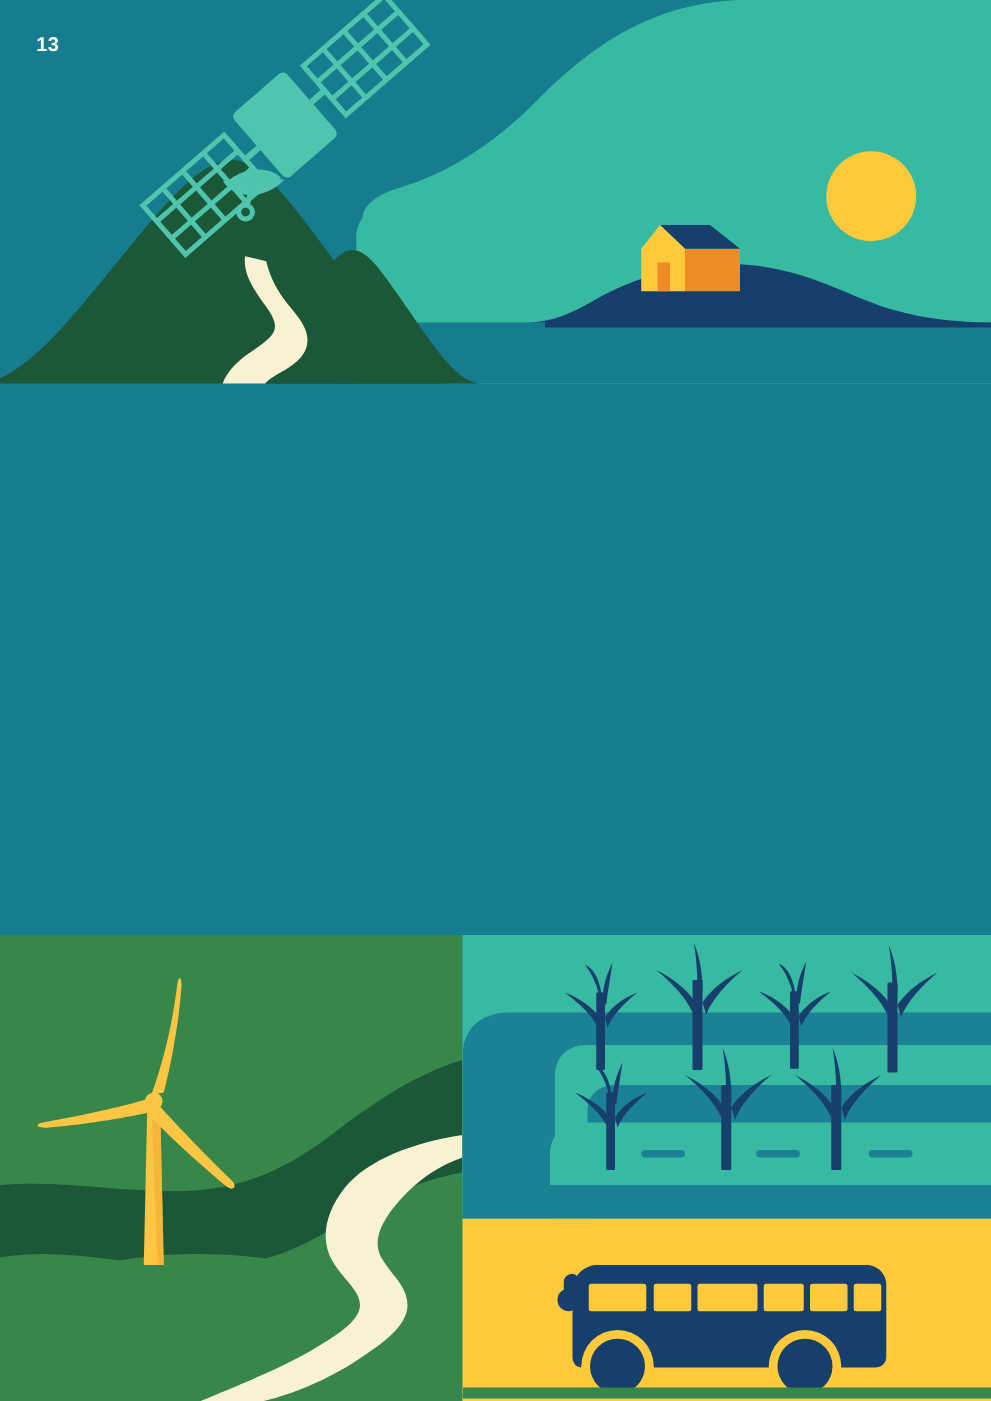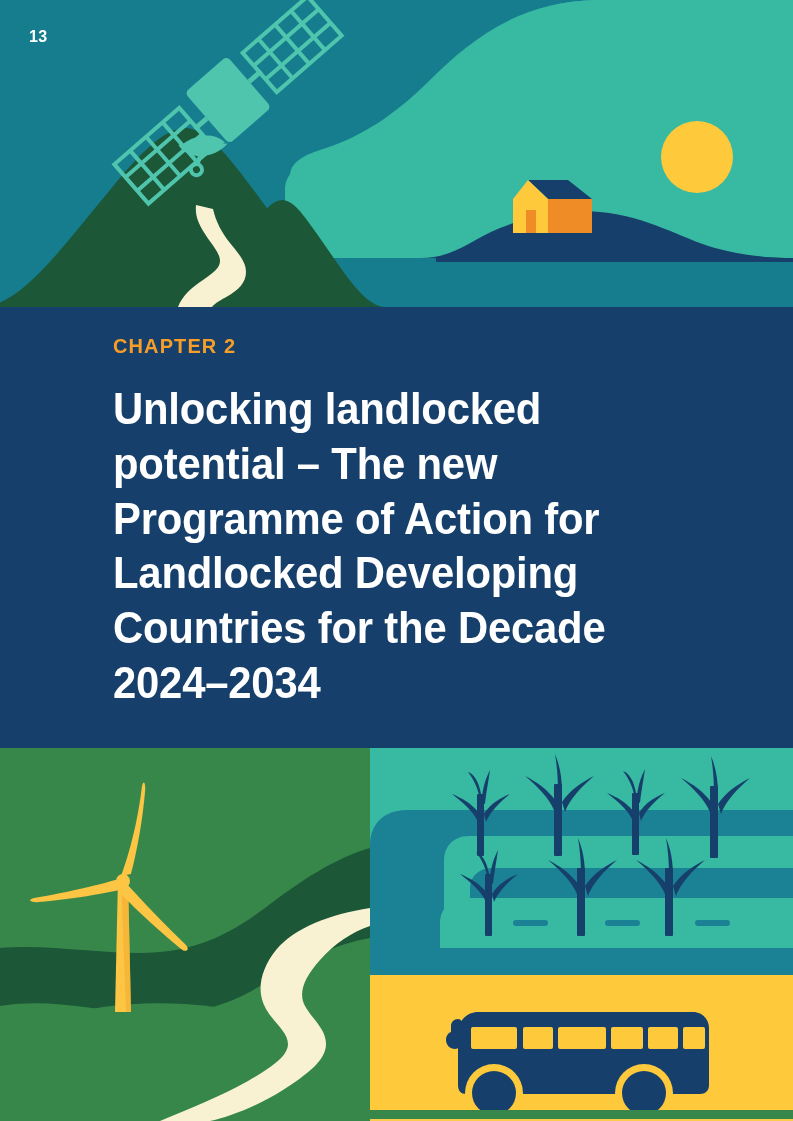--- a/index.html
+++ b/index.html
@@ -154,26 +154,20 @@
           <path d="M-44,-16 A30,24 0 0 0 2,2 L-44,-16 Z" fill="#4FC5AD"></path>
           <line x1="-22" y1="-6" x2="-34" y2="10" stroke="#4FC5AD" stroke-width="4"></line>
           <circle cx="-37" cy="14" r="5.5" fill="none" stroke="#4FC5AD" stroke-width="4"></circle>
         </g>
       </g>
     </svg>
 
     <div id="page-number">13</div>
   </div>
 
-  <div id="title-band">
-    <div id="title-inner">
-      <div id="chapter-eyebrow">CHAPTER 2</div>
-      <h1 id="chapter-title">Unlocking landlocked potential – The new Programme of Action for Landlocked Developing Countries for the Decade 2024–2034</h1>
-    </div>
-  </div>
 
   <div id="bottom">
 
     <div id="band-left">
       <svg width="370" height="373" viewBox="0 0 370 373" xmlns="http://www.w3.org/2000/svg">
         <rect x="0" y="0" width="370" height="373" fill="#37874A"></rect>
 
         <path d="M0,200 C50,196 90,205 140,205 C190,205 225,190 265,160
                  C300,133 335,110 370,100 L370,190 C335,196 300,213 265,235
                  C225,260 190,268 140,265 C90,262 50,250 0,258 Z" fill="#1C5738"></path>

